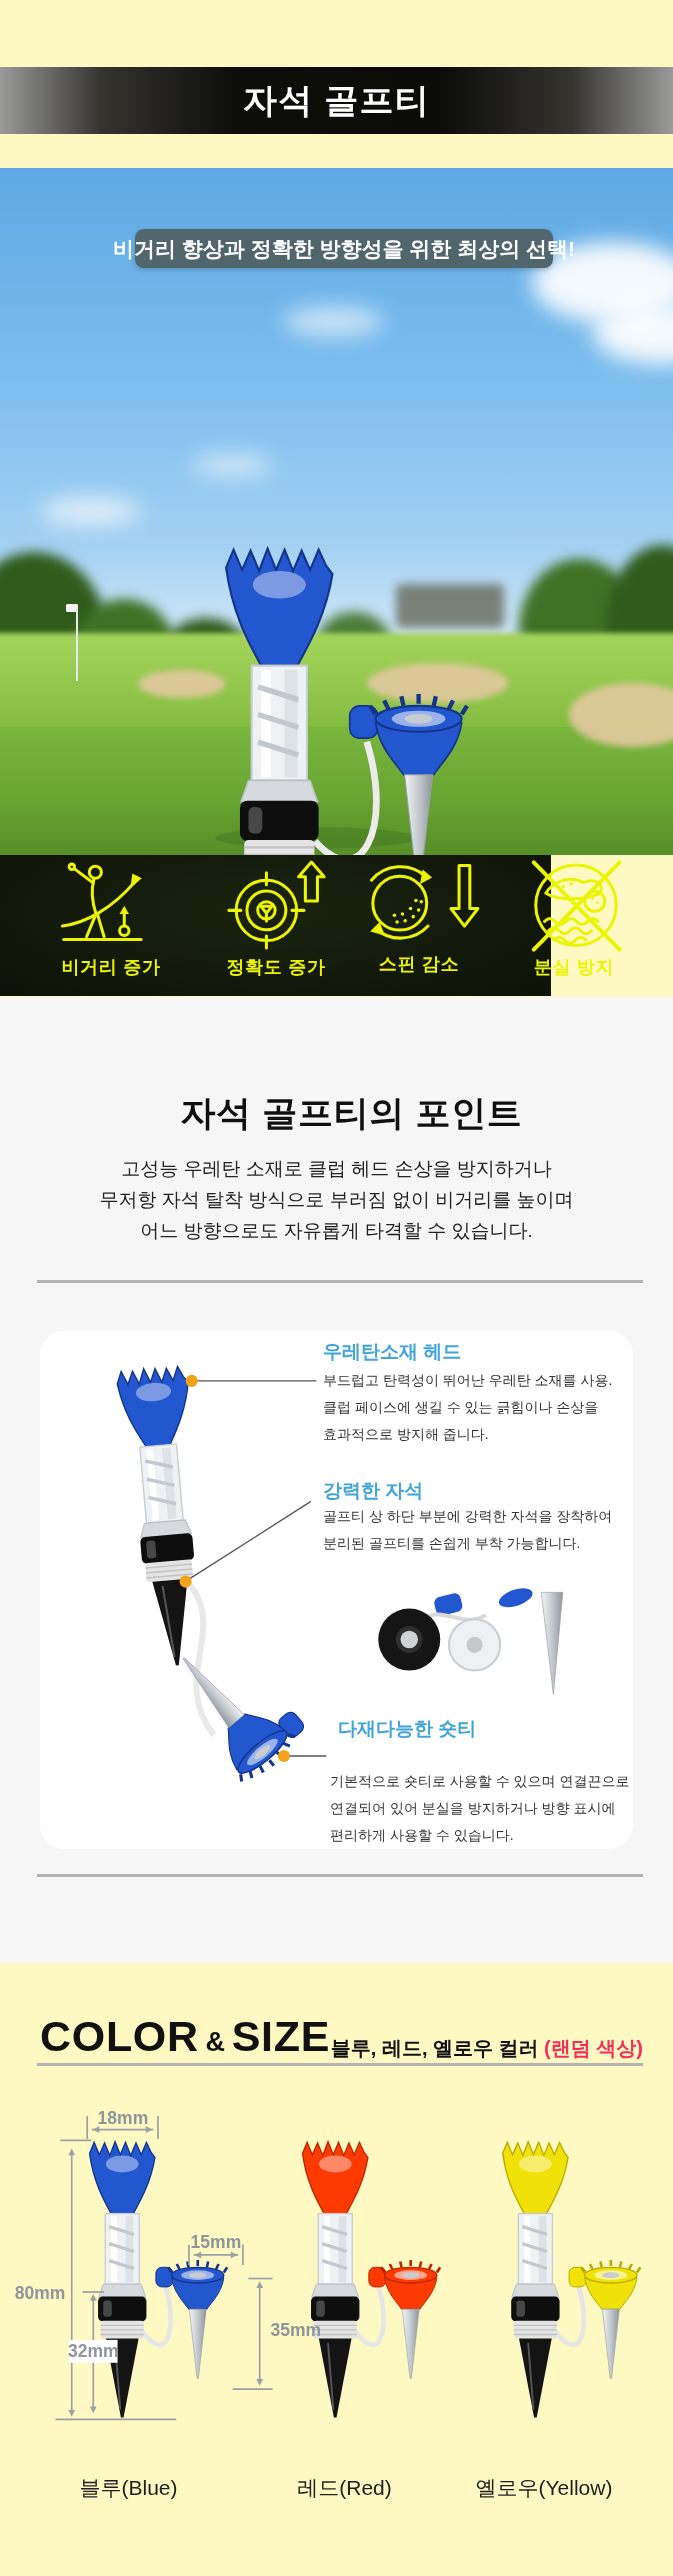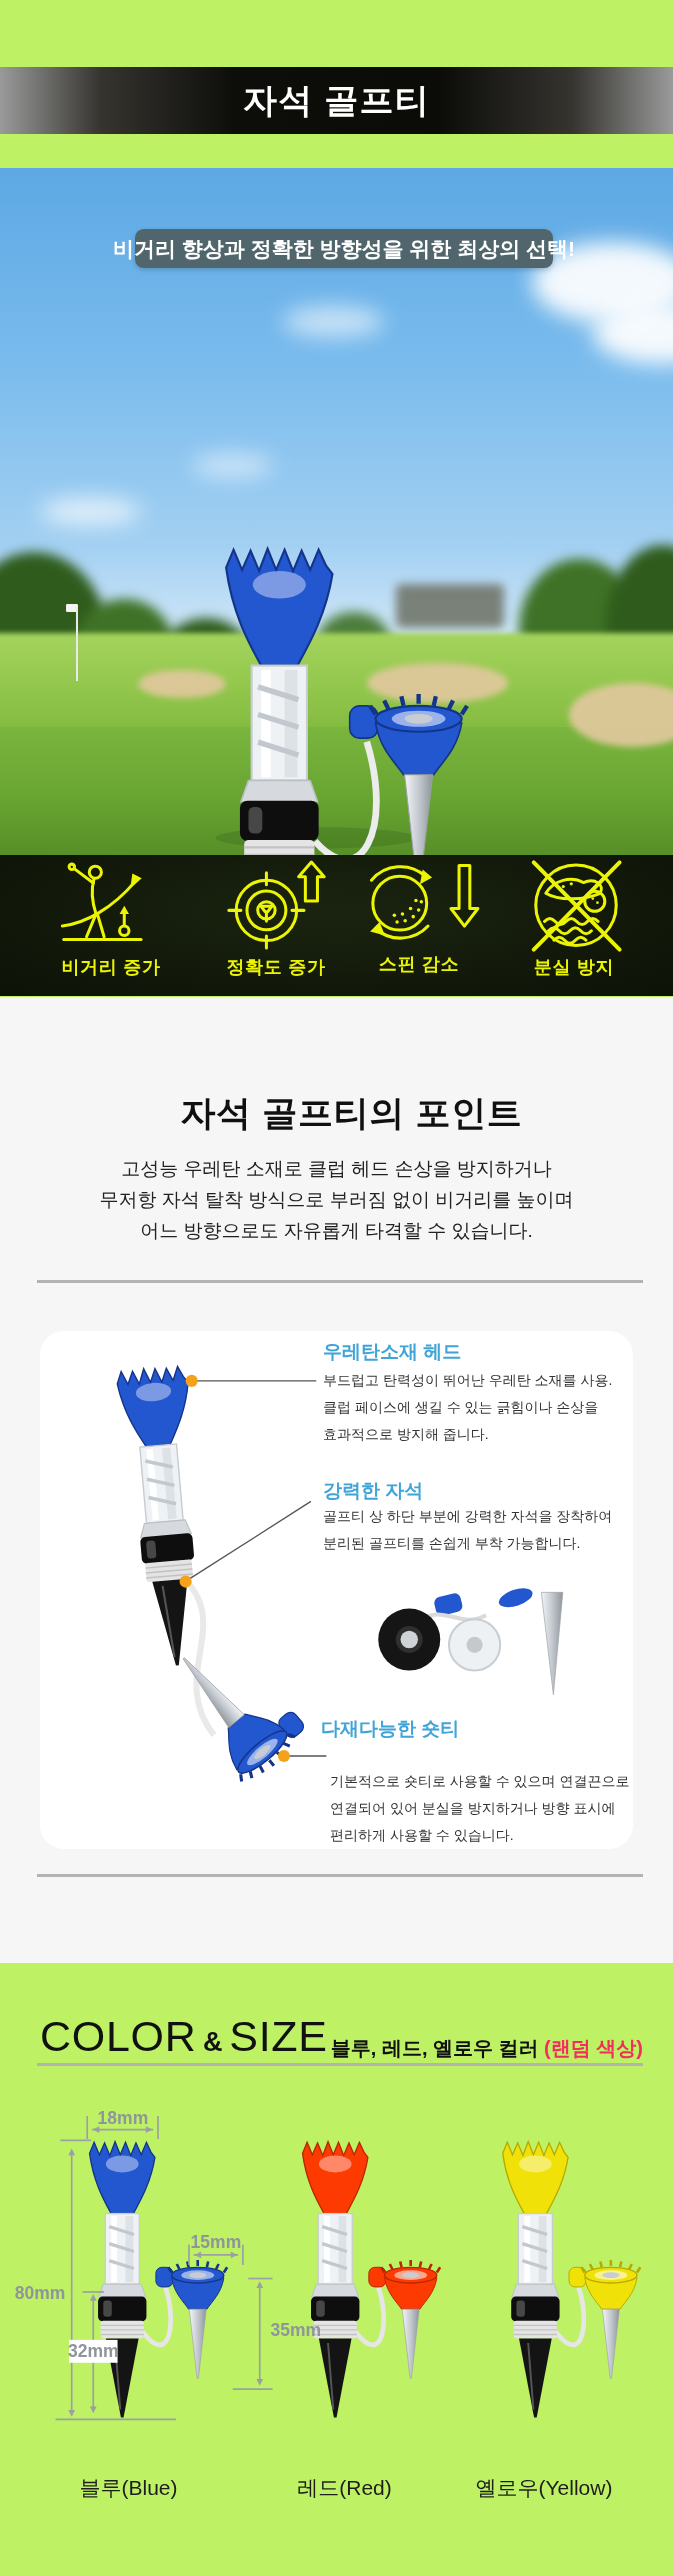--- a/index.html
+++ b/index.html
@@ -1,16 +1,16 @@
 <!DOCTYPE html>
 <html style="font-size:10.8px"><head>
 <meta charset="utf-8">
 <style>
   html,body{margin:0;padding:0;background:#ffffff;}
-  .page{position:relative;width:673px;height:2576px;margin:0 auto;background:#bef264;overflow:hidden;
+  .page{position:relative;width:673px;height:2576px;margin:0 auto;background:#fef9c3;overflow:hidden;
         font-family:"Liberation Sans","DejaVu Sans",sans-serif;}
   .abs{position:absolute;}
 
   
   .title-bar{left:0;top:67px;width:673px;height:67px;
     background:linear-gradient(90deg,#9a9a9a 0%,#35342f 15%,#0d0d0a 35%,#0b0b08 65%,#35342f 85%,#9a9a9a 100%);
     display:flex;align-items:center;justify-content:center;}
   .title-bar h1{margin:0;color:#fff;font-size:34px;font-weight:800;letter-spacing:1.3px;}
 
   
@@ -25,39 +25,39 @@
   .fore-grass{position:absolute;left:0;top:559px;width:673px;height:128px;
     background:linear-gradient(180deg,#7ab53e 0%,#68a531 55%,#578f28 100%);}
   .bunker{position:absolute;background:#dfc89b;border-radius:50%;filter:blur(3.4px);opacity:.95;}
   .flag-pole{position:absolute;left:76px;top:439px;width:2px;height:74px;background:#e9e9e9;}
   .flag-cloth{position:absolute;left:66px;top:436px;width:12px;height:8px;background:#f4f4f4;border-radius:1.3px;}
   .badge{position:absolute;left:135px;top:61px;width:418px;height:39px;background:#51666c;border-radius:8.8px;
     display:flex;align-items:center;justify-content:center;box-shadow:0 2px 5.4px rgba(0,0,0,.18);}
   .badge span{color:#fff;font-size:21px;font-weight:700;white-space:nowrap;}
 
   
-  .benefits{left:0;top:855px;width:673px;height:141px;
+  .benefits{left:0;top:855px;width:551px;height:141px;
     background:radial-gradient(ellipse at 50% 40%,#1b2410 0%,#131a0b 55%,#0c1207 100%);}
   .benefit-label{position:absolute;top:100px;width:148px;text-align:center;
     color:#ebf503;font-size:18px;font-weight:700;letter-spacing:0.7px;}
   .bicon{position:absolute;top:5.4px;}
   .bicon svg{stroke:#ebf503;fill:none;stroke-width:4.5;stroke-linecap:round;stroke-linejoin:round;}
 
   
   .points-bg{left:0;top:997px;width:673px;height:966px;background:#f6f6f6;}
   .points-heading{left:0;top:1075px;width:673px;text-align:center;font-size:35px;font-weight:800;color:#101010;letter-spacing:0.7px;}
   .points-desc{left:0;top:1153px;width:673px;text-align:center;font-size:19px;color:#222;line-height:31px;font-weight:500;}
   .divider{height:3.4px;background:#b3b3b3;}
   .card{left:40px;top:1331px;width:593px;height:518px;background:#ffffff;border-radius:24px;}
   .feat-title{position:absolute;font-size:19px;font-weight:800;color:#41a4d7;}
   .feat-body{position:absolute;font-size:14px;color:#333;line-height:27px;font-weight:400;}
 
   
   .cs-title{left:40px;top:2012px;color:#111;}
-  .cs-title .big{font-size:43px;font-weight:400;letter-spacing:0.7px;}
+  .cs-title .big{font-size:43px;font-weight:700;letter-spacing:0.7px;}
   .cs-title .amp{font-size:27px;font-weight:800;margin:0 6.7px;}
   .cs-sub{right:30px;top:2035px;text-align:right;font-size:20px;font-weight:700;color:#111;white-space:nowrap;}
   .cs-sub .note{color:#f22e5a;}
   .product-label{position:absolute;top:2474px;text-align:center;font-size:21px;color:#1d1d1d;font-weight:400;}
 
   svg text{font-family:"Liberation Sans","DejaVu Sans",sans-serif;}
   .dim-text{fill:#8f969b;font-size:26px;font-weight:600;}
 </style>
 </head>
 <body>
@@ -254,21 +254,21 @@
       <div>클럽 페이스에 생길 수 있는 긁힘이나 손상을</div>
       <div>효과적으로 방지해 줍니다.</div>
     </div>
 
     <div class="feat-title" style="left:283px;top:147px">강력한 자석</div>
     <div class="feat-body" style="left:283px;top:172px">
       <div>골프티 상 하단 부분에 강력한 자석을 장착하여</div>
       <div>분리된 골프티를 손쉽게 부착 가능합니다.</div>
     </div>
 
-    <div class="feat-title" style="left:281px;top:385px">다재다능한 숏티</div>
+    <div class="feat-title" style="left:298px;top:385px">다재다능한 숏티</div>
     <div class="feat-body" style="left:290px;top:437px">
       <div>기본적으로 숏티로 사용할 수 있으며 연결끈으로</div>
       <div>연결되어 있어 분실을 방지하거나 방향 표시에</div>
       <div>편리하게 사용할 수 있습니다.</div>
     </div>
   </div>
 
   <div class="abs divider" style="left:37px;top:1874px;width:606px"></div>
 
   <div class="abs cs-title">

